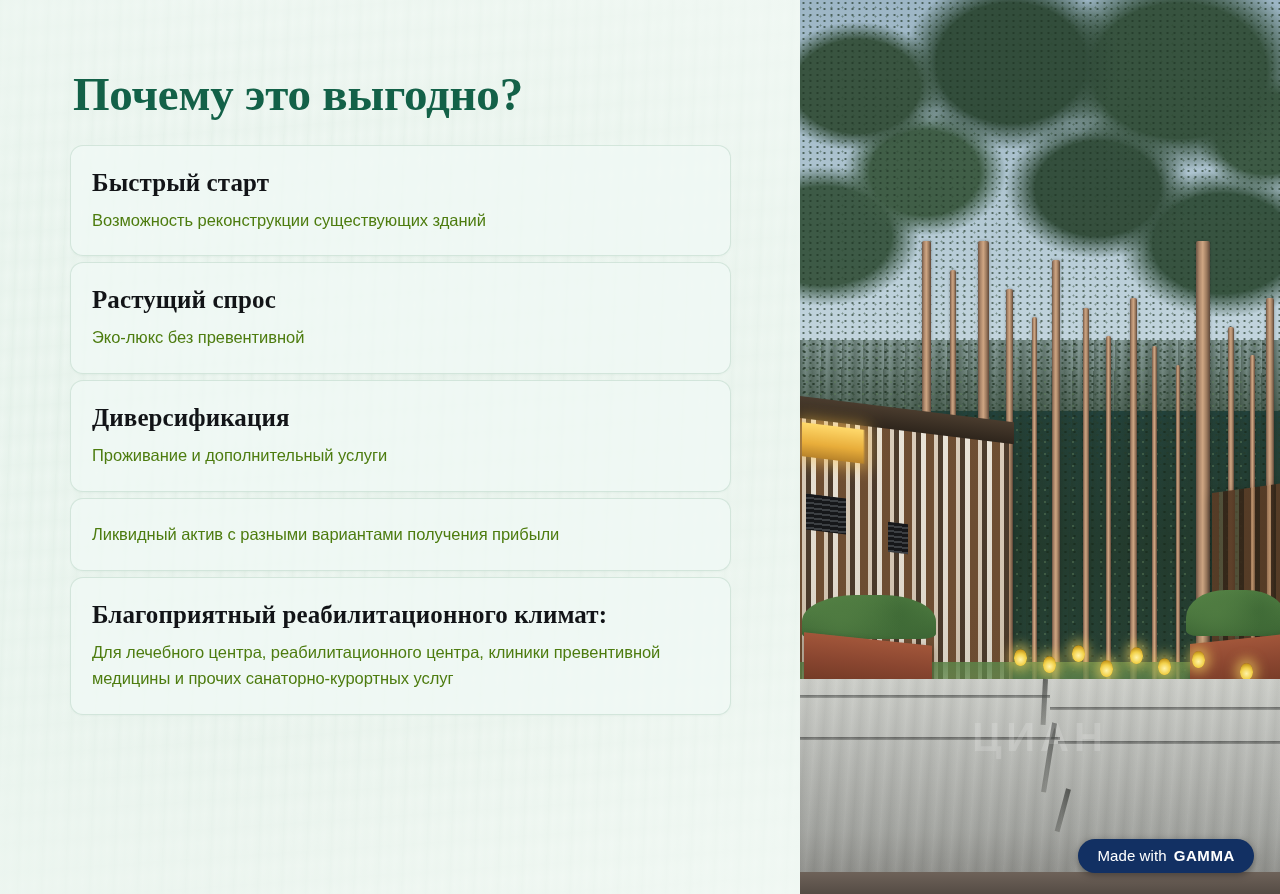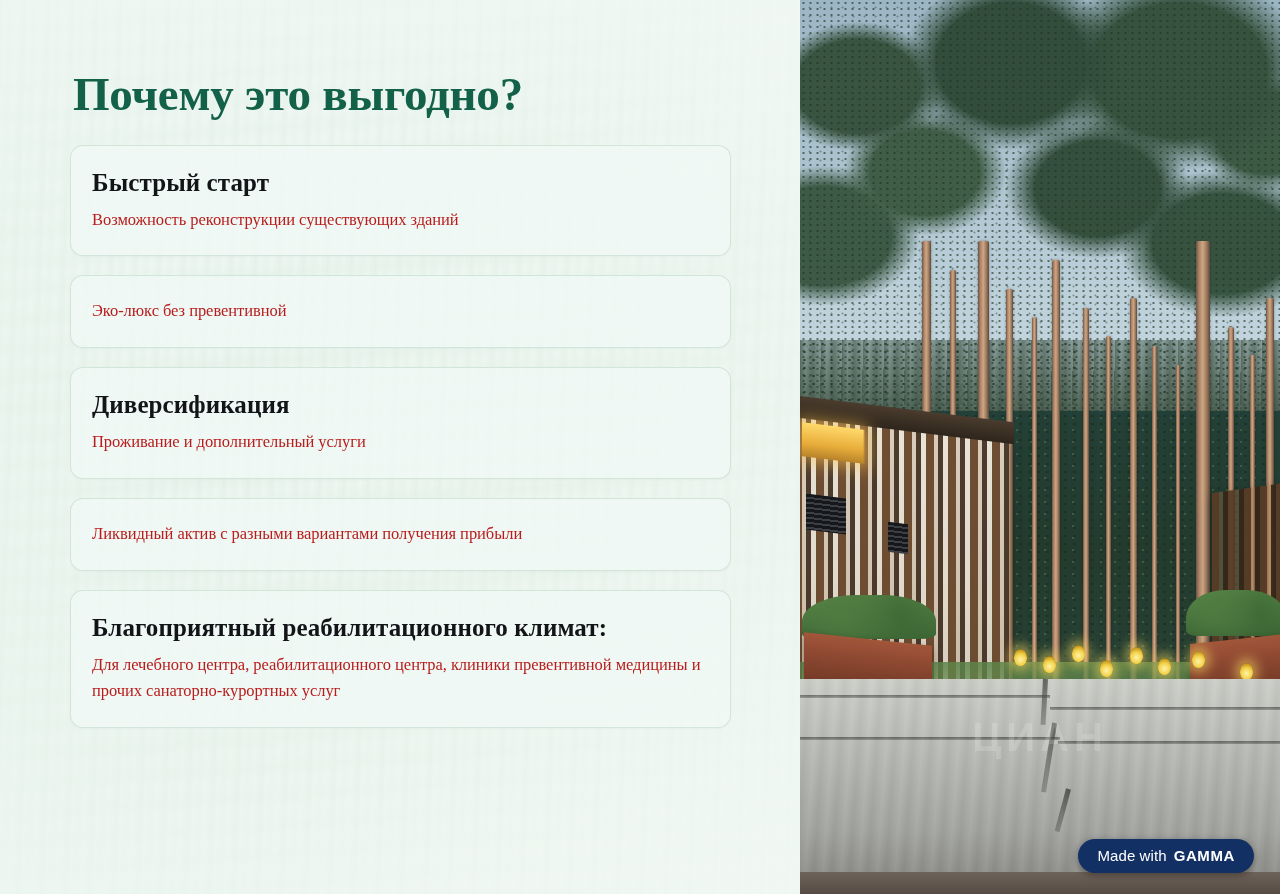--- a/index.html
+++ b/index.html
@@ -79,21 +79,21 @@
     letter-spacing: -0.2px;
     color: #136148;
     margin: 14px 0 0 3px;
   }
 
   
   .cards {
     margin-top: 25px;
     display: flex;
     flex-direction: column;
-    gap: 19px;
+    gap: 6px;
   }
 
   .card {
     position: relative;
     width: 661px;
     background: rgba(240,249,245,0.80);
     border: 1px solid rgba(186,214,198,0.55);
     border-radius: 13px;
     padding: 22px 24px 22px 21px;
     box-shadow: 0 1px 2px rgba(90,130,110,0.05);
@@ -103,24 +103,24 @@
     font-family: "Liberation Serif", serif;
     font-weight: 700;
     font-size: 25px;
     line-height: 1.2;
     color: #121417;
     margin-bottom: 9px;
     letter-spacing: 0.1px;
   }
 
   .card-body {
-    font-family: Liberation Serif, serif;
+    font-family: Liberation Sans, sans-serif;
     font-size: 16.5px;
     line-height: 1.62;
-    color: #b91c1c;
+    color: #4d7c0f;
     letter-spacing: -0.05px;
   }
 
   
   .right-panel {
     position: relative;
     width: 480px;
     height: 894px;
     flex: 0 0 480px;
     overflow: hidden;
@@ -363,20 +363,21 @@
       <h1 class="slide-title">Почему это выгодно?</h1>
 
       <div class="cards">
 
         <div class="card">
           <div class="card-title">Быстрый старт</div>
           <div class="card-body">Возможность реконструкции существующих зданий</div>
         </div>
 
         <div class="card">
+          <div class="card-title">Растущий спрос</div>
           <div class="card-body">Эко-люкс без превентивной</div>
         </div>
 
         <div class="card">
           <div class="card-title">Диверсификация</div>
           <div class="card-body">Проживание и дополнительный услуги</div>
         </div>
 
         <div class="card">
           <div class="card-body">Ликвидный актив с разными вариантами получения прибыли</div>

